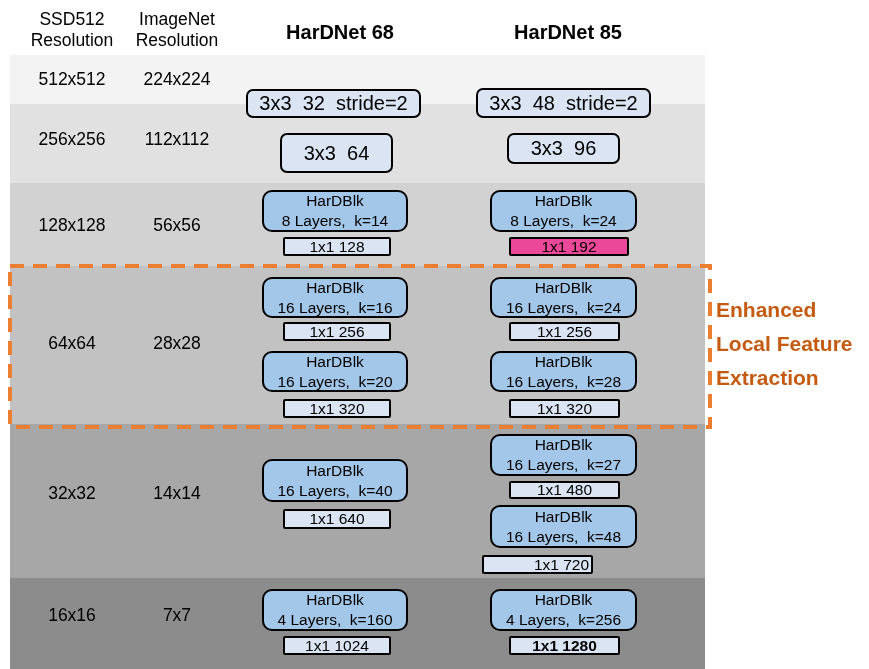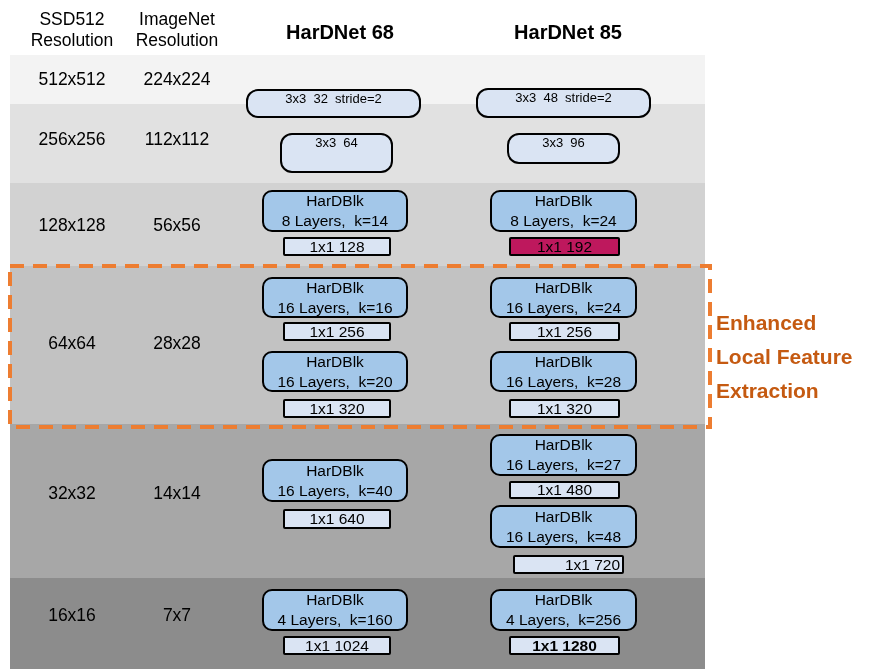--- a/index.html
+++ b/index.html
@@ -15,22 +15,22 @@
 
   .blk {
     position:absolute; display:flex; flex-direction:column;
     align-items:center; justify-content:center;
     border:2px solid #000; border-radius:10px;
     font-size:15.5px; line-height:20px; text-align:center;
   }
   .blk span { white-space:pre; }
 
   .conv {
-    position:absolute; display:flex; justify-content:center;
-    border:2.5px solid #000; border-radius:12px; font-size:13px;
+    position:absolute; display:flex; align-items:center; justify-content:center;
+    border:2.5px solid #000; border-radius:7px; font-size:20px;
   }
   .conv span { white-space:pre; }
 
   .trans {
     position:absolute; display:flex; align-items:center; justify-content:center;
     border:2.5px solid #000; border-radius:2px; font-size:15.5px;
   }
   .trans span { white-space:pre; }
 
   .annot { position:absolute; left:716px; top:293px; font-size:21px; font-weight:bold; line-height:34px; white-space:nowrap; }
@@ -124,21 +124,21 @@
     <span>3x3  48  stride=2</span>
   </div>
   <div class="conv" style="left: 507px; top: 133px; width: 113px; height: 31px; background-color: rgb(218, 228, 243);">
     <span>3x3  96</span>
   </div>
 
   <div class="blk" style="left: 490px; top: 190px; width: 147px; height: 42px; background-color: rgb(163, 199, 233);">
     <span>HarDBlk</span>
     <span>8 Layers,  k=24</span>
   </div>
-  <div class="trans" style="left: 509px; top: 237px; width: 111px; height: 19px; background-color: #be185d;">
+  <div class="trans" style="left: 509px; top: 237px; width: 120px; height: 19px; background-color: #ec4899;">
     <span>1x1 192</span>
   </div>
 
   <div class="blk" style="left: 490px; top: 277px; width: 147px; height: 41px; background-color: rgb(163, 199, 233);">
     <span>HarDBlk</span>
     <span>16 Layers,  k=24</span>
   </div>
   <div class="trans" style="left: 509px; top: 322px; width: 111px; height: 19px; background-color: rgb(218, 228, 243);">
     <span>1x1 256</span>
   </div>
@@ -156,35 +156,35 @@
     <span>16 Layers,  k=27</span>
   </div>
   <div class="trans" style="left: 509px; top: 481px; width: 111px; height: 18px; background-color: rgb(218, 228, 243);">
     <span>1x1 480</span>
   </div>
 
   <div class="blk" style="left: 490px; top: 505px; width: 147px; height: 43px; background-color: rgb(163, 199, 233);">
     <span>HarDBlk</span>
     <span>16 Layers,  k=48</span>
   </div>
-  <div class="trans" style="left: 513px; top: 555px; width: 111px; height: 19px; background-color: rgb(218, 228, 243); padding-left: 48px;">
+  <div class="trans" style="left: 482px; top: 555px; width: 111px; height: 19px; background-color: rgb(218, 228, 243); padding-left: 48px;">
     <span>1x1 720</span>
   </div>
 
   <div class="blk" style="left: 490px; top: 589px; width: 147px; height: 42px; background-color: rgb(163, 199, 233);">
     <span>HarDBlk</span>
     <span>4 Layers,  k=256</span>
   </div>
   <div class="trans" style="left: 509px; top: 636px; width: 111px; height: 19px; background-color: rgb(218, 228, 243); font-weight: bold;">
     <span>1x1 1280</span>
   </div>
 
   <svg class="dash-svg" width="708" height="169">
     <rect x="4" y="4" width="700" height="161" fill="none" stroke-width="4" stroke-dasharray="14 9" stroke="#ED7D31"></rect>
   </svg>
 
-  <div class="annot" style="color: rgb(197, 90, 17); margin-top: 13px;">
+  <div class="annot" style="color: rgb(197, 90, 17);">
     <div>Enhanced</div>
     <div>Local Feature</div>
     <div>Extraction</div>
   </div>
 
 </div>
 
 </body></html>

